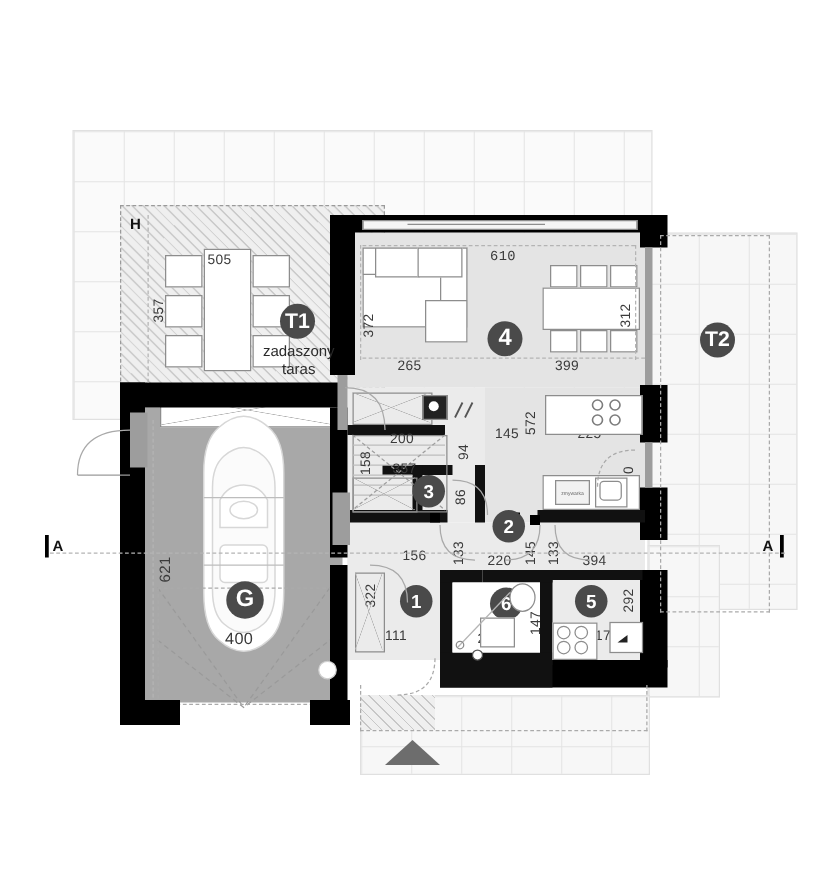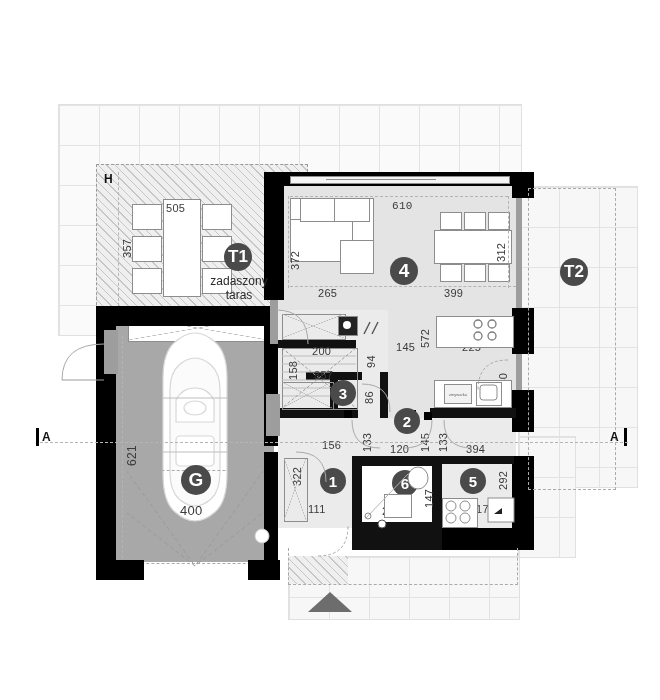--- a/index.html
+++ b/index.html
@@ -276,21 +276,21 @@
 
   <div class="badge" style="left:330px;top:380px;width:26px;height:26px;">3</div>
 
   <div class="dim" style="left:312px;top:346px;">200</div>
   <div class="dim" style="left:314px;top:370px;">357</div>
   <div class="dim v" style="left:288px;top:380px;">158</div>
   <div class="dim v" style="left:366px;top:368px;">94</div>
   <div class="dim v" style="left:364px;top:404px;">86</div>
 
   <div class="badge" style="left:394px;top:408px;width:26px;height:26px;">2</div>
-  <div class="dim" style="left:390px;top:444px;">120</div>
+  <div class="dim" style="left:390px;top:444px;">220</div>
   <div class="dim v" style="left:362px;top:452px;">133</div>
   <div class="dim v" style="left:420px;top:452px;">145</div>
   <div class="dim v" style="left:438px;top:452px;">133</div>
 
   <div class="badge" style="left:320px;top:468px;width:26px;height:26px;">1</div>
   <div class="dim" style="left:322px;top:440px;">156</div>
   <div class="dim" style="left:308px;top:504px;">111</div>
   <div class="dim v" style="left:292px;top:486px;">322</div>
   <div class="furn nofill" style="left:284px;top:458px;width:22px;height:62px;"></div>
   <div class="xcross" style="left:284px;top:458px;width:22px;height:62px;"></div>

